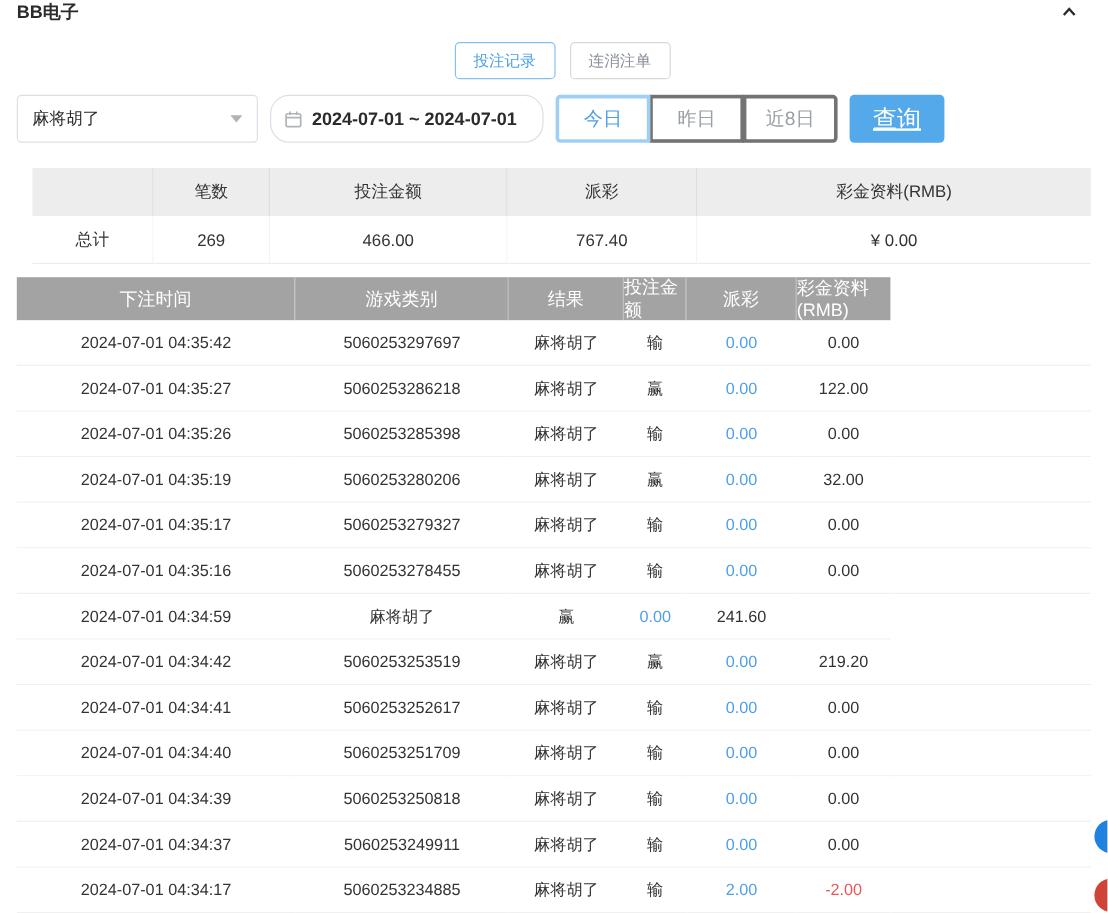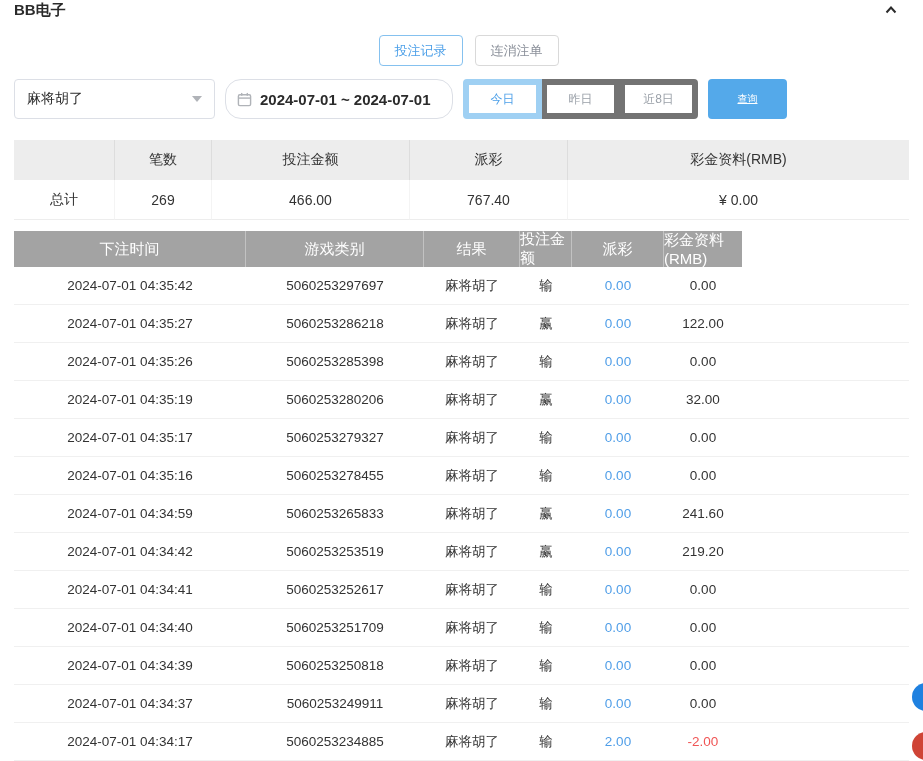--- a/index.html
+++ b/index.html
@@ -13,28 +13,28 @@
 
   .tabs { display: flex; gap: 12px; padding: 15px 0 0 14px; justify-content: center; }
   .tab { height: 31px; padding: 0 15px; font-size: 13px; border: 1px solid #d9d9d9; border-radius: 4px; background: #fff; color: #8a8f99; cursor: pointer; }
   .tab.active { border-color: #85c1ef; color: #4b9fe8; }
 
   .filters { display: flex; align-items: center; gap: 10px; padding: 13px 0 0 14px; }
   .select { width: 201px; height: 40px; border: 1px solid #dcdfe6; border-radius: 4px; display: flex; align-items: center; justify-content: space-between; padding: 0 12px; font-size: 14px; color: #2b2b2b; background: #fff; cursor: pointer; }
   .caret { width: 0; height: 0; border-left: 5px solid transparent; border-right: 5px solid transparent; border-top: 6px solid #b0b3b8; }
   .datepicker { width: 228px; height: 40px; border: 1px solid #dcdfe6; border-radius: 16px; display: flex; align-items: center; gap: 8px; padding: 0 11px; font-size: 15px; font-weight: 600; color: #2b2b2b; background: #fff; cursor: pointer; }
   .seg-group { display: flex; }
-  .seg { width: 79px; height: 40px; font-size: 12px; background: #fff; border: 6px solid #737373; color: #9aa0a8; cursor: pointer; margin-left: -1px; }
+  .seg { width: 79px; height: 40px; font-size: 16px; background: #fff; border: 3px solid #737373; color: #9aa0a8; cursor: pointer; margin-left: -1px; }
   .seg:first-child { margin-left: 0; border-radius: 4px 0 0 4px; }
   .seg:last-child { border-radius: 0 4px 4px 0; }
   .seg.active { color: #4b9fe8; border-color: #9fd0f3; position: relative; z-index: 1; }
-  .search-btn { width: 79px; height: 40px; border: none; border-radius: 4px; background: #54a9ea; color: #fff; font-size: 10px; cursor: pointer; text-decoration: underline; }
+  .search-btn { width: 79px; height: 40px; border: none; border-radius: 4px; background: #54a9ea; color: #fff; font-size: 20px; cursor: pointer; text-decoration: underline; }
 
   .summary { margin: 21px 14px 0; }
-  .s-head, .s-row { display: grid; grid-template-columns: 101px 97px 198px 158px 1fr; }
+  .s-head, .s-row { display: grid; grid-template-columns: 101px 97px 198px 158px 1fr; margin-left: 13px; }
   .s-head > div { background: #ededed; height: 40px; display: flex; align-items: center; justify-content: center; font-size: 14px; color: #333; border-right: 1px solid #dddddd; }
   .s-head > div:last-child { border-right: none; }
   .s-row > div { height: 40px; display: flex; align-items: center; justify-content: center; font-size: 14px; color: #333; border-bottom: 1px solid #ededed; border-right: 1px solid #f4f4f4; background: #fff; }
   .s-row > div:last-child { border-right: none; }
 
   .main { margin: 11px 14px 0; }
   .t-head, .t-row { display: grid; grid-template-columns: 232px 178px 96px 52px 92px 78px 1fr; }
   .t-head > div { background: #a3a3a3; color: #fff; height: 36px; display: flex; align-items: center; justify-content: center; font-size: 15px; border-right: 1px solid #c2c2c2; }
   .t-head > div:last-child { border-right: none; }
   .t-row > div { height: 38px; display: flex; align-items: center; justify-content: center; font-size: 13.5px; color: #333; border-bottom: 1px solid #f0f0f0; background: #fff; }
@@ -172,21 +172,20 @@
     <div>5060253278455</div>
     <div>麻将胡了</div>
     <div>输</div>
     <div class="bet">0.00</div>
     <div>0.00</div>
     <div></div>
   </div>
 
   <div class="t-row">
     <div>2024-07-01 04:34:59</div>
-    <div>5060253265833</div>
     <div>麻将胡了</div>
     <div>赢</div>
     <div class="bet">0.00</div>
     <div>241.60</div>
     <div></div>
   </div>
 
   <div class="t-row">
     <div>2024-07-01 04:34:42</div>
     <div>5060253253519</div>

